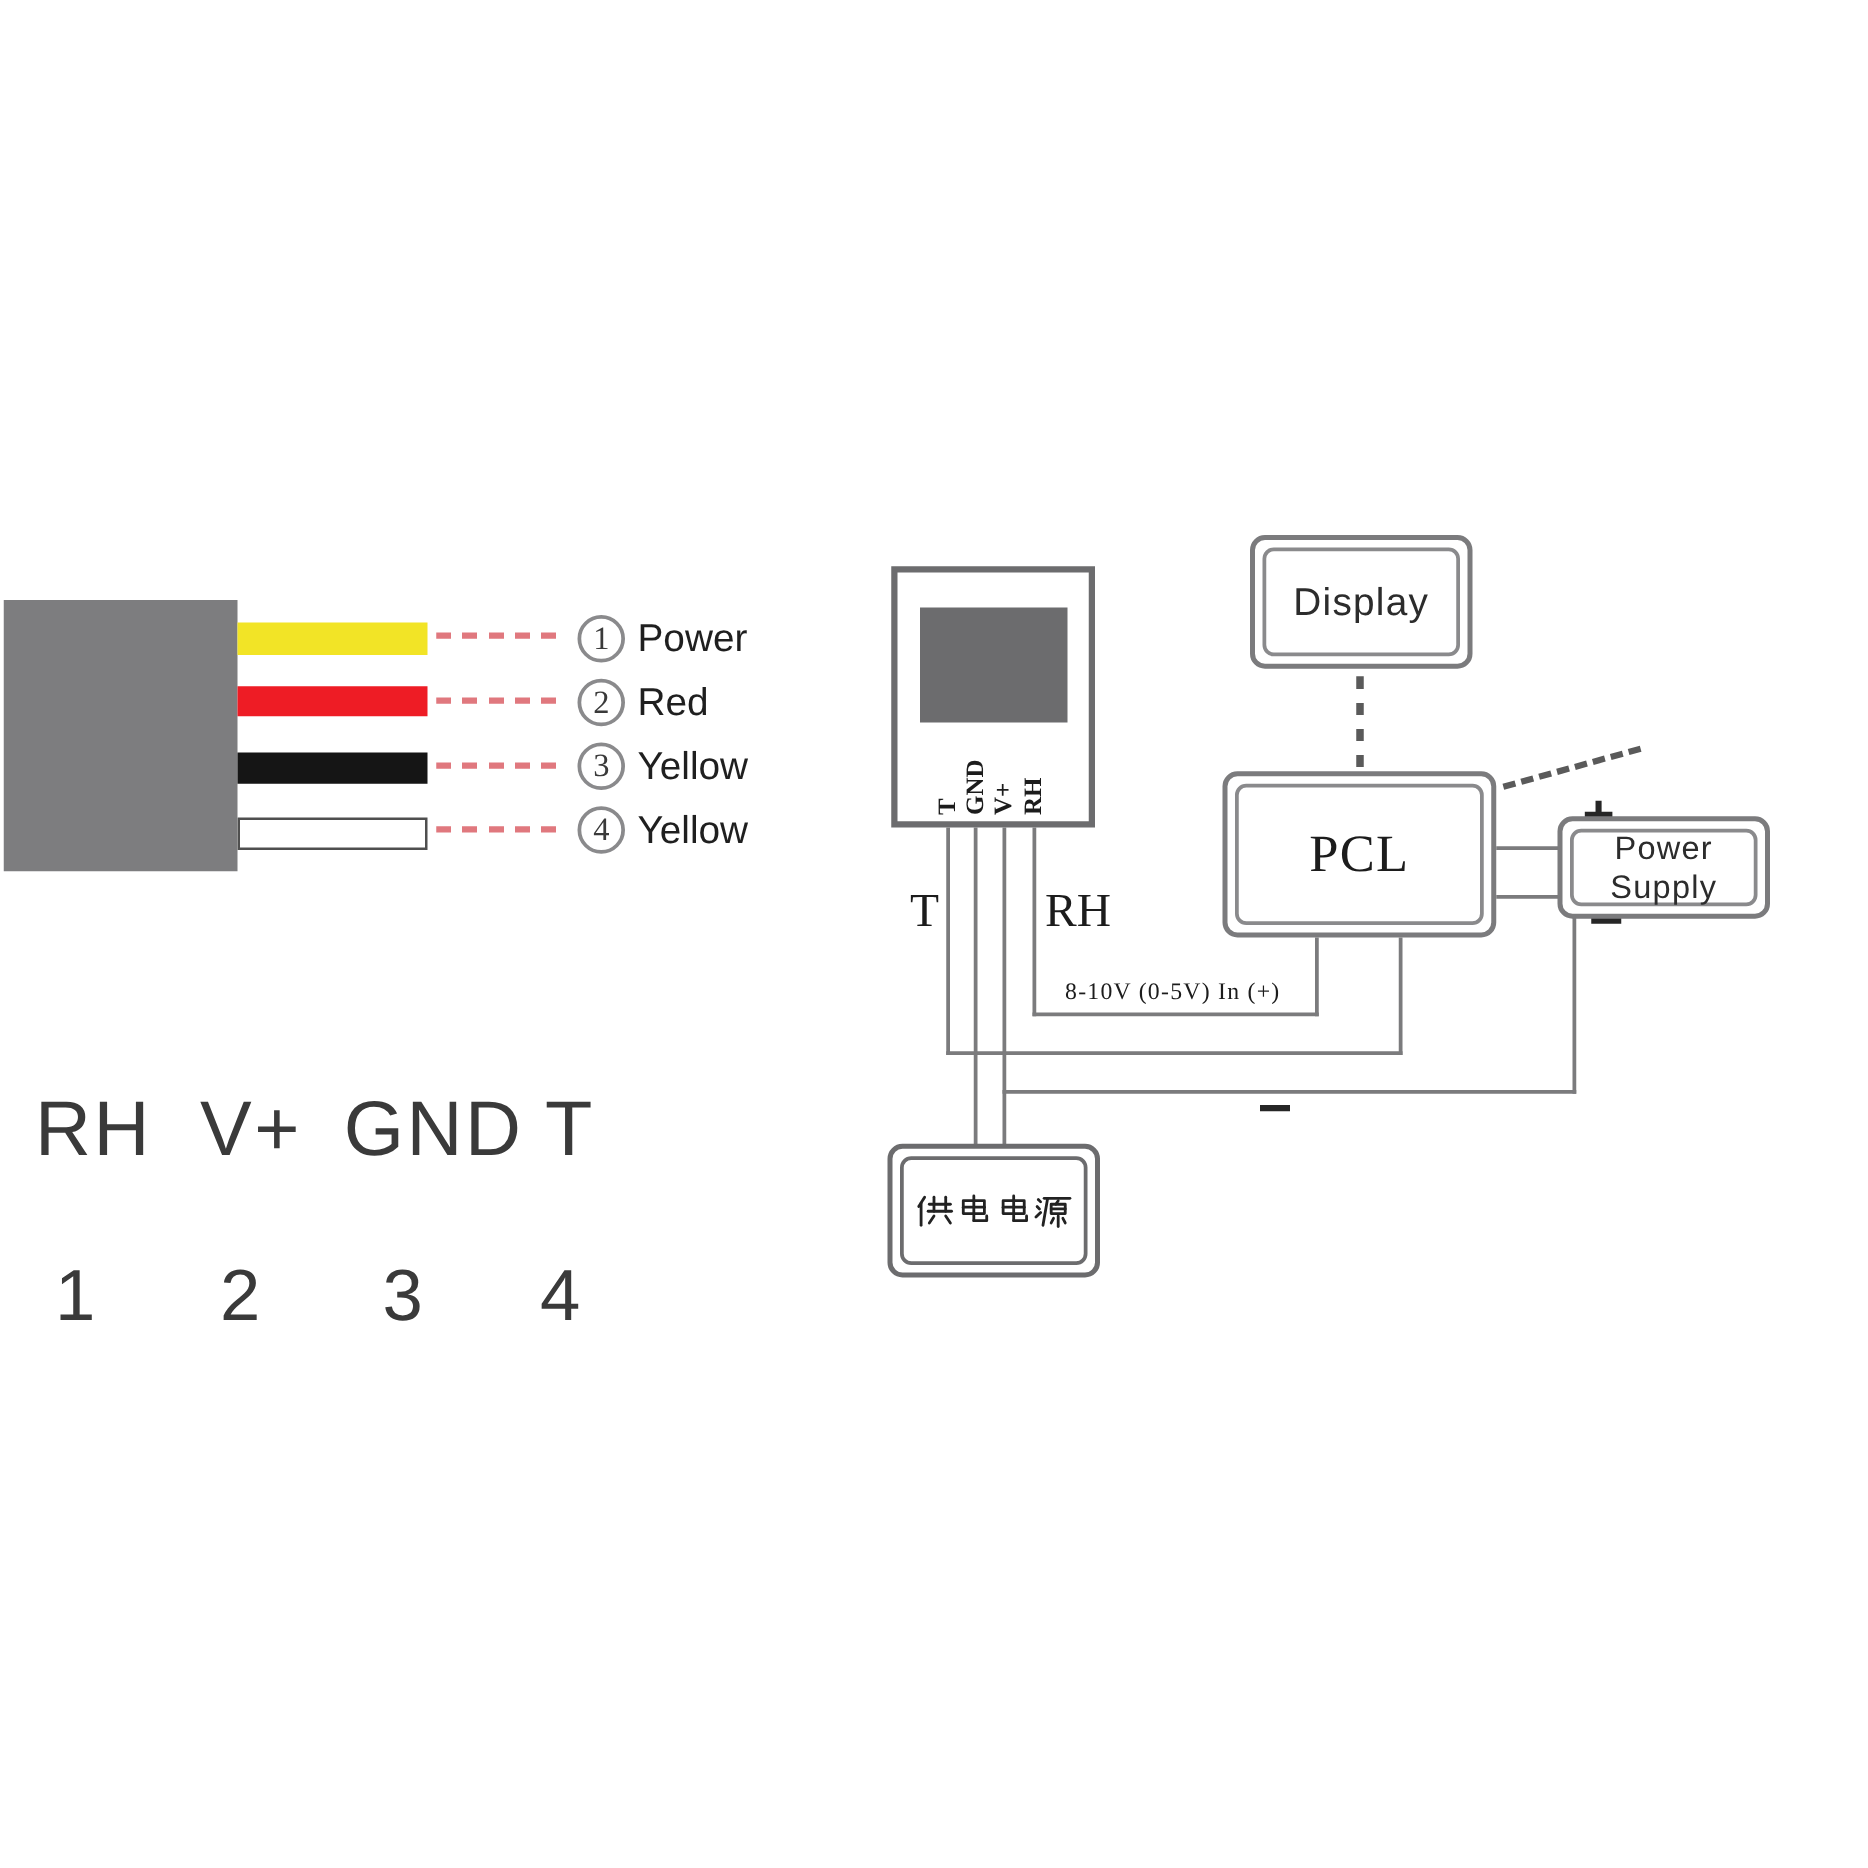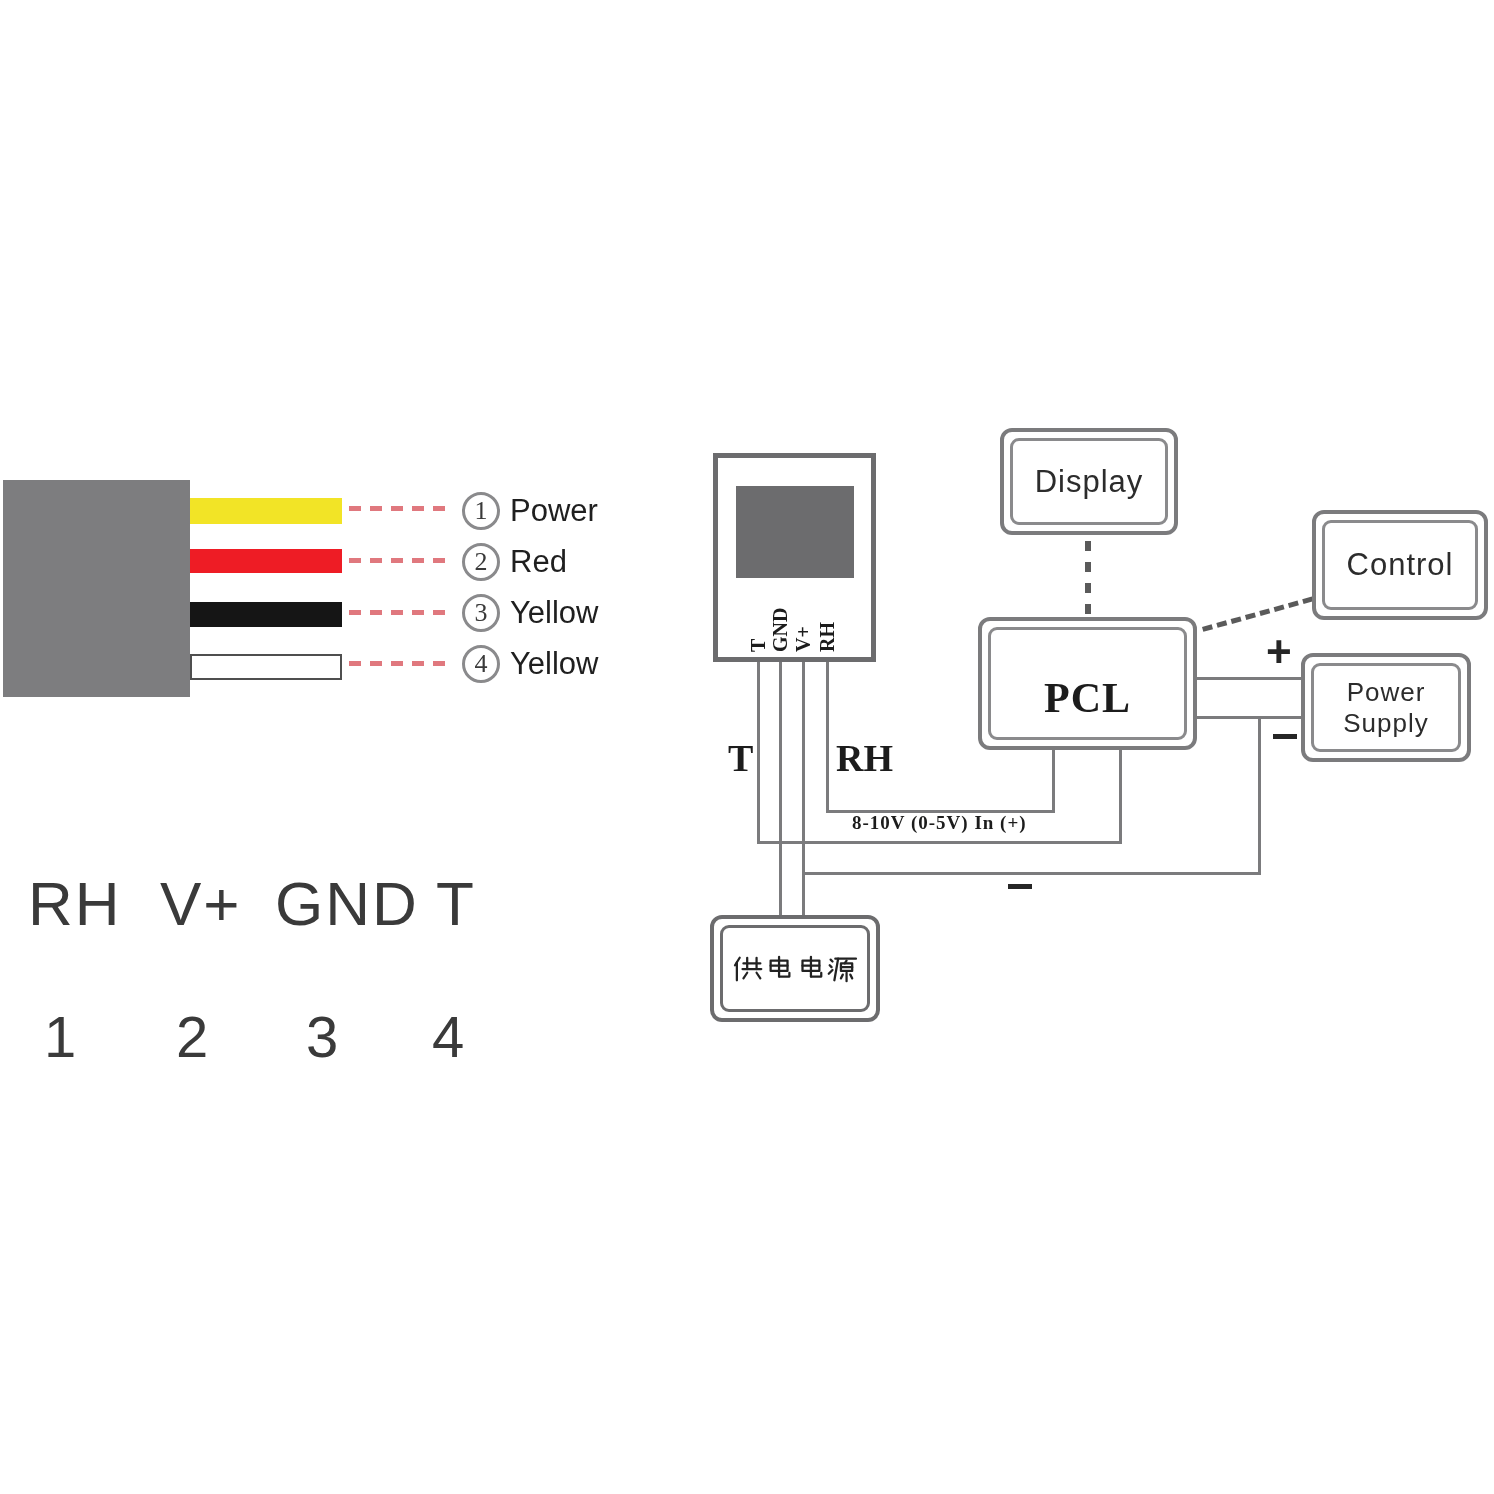--- a/index.html
+++ b/index.html
@@ -33,21 +33,21 @@
   
   .box-outer{border:4px solid #7b7b7d;border-radius:12px;background:#fff;box-sizing:border-box;}
   .box-inner{position:absolute;left:6px;top:6px;right:6px;bottom:6px;border:3px solid #8a8a8c;
     border-radius:9px;display:flex;align-items:center;justify-content:center;text-align:center;}
   .box-label{font-size:31px;color:#2c2c2c;letter-spacing:1px;}
   .sensor{left:713px;top:453px;width:163px;height:209px;border:5px solid #6c6c6e;background:#fff;box-sizing:border-box;}
   .sensor-screen{left:736px;top:486px;width:118px;height:92px;background:#6c6c6e;}
   .vpin{position:absolute;top:630px;height:22px;line-height:22px;white-space:nowrap;
     transform-origin:0 100%;transform:rotate(-90deg);
     font-family:"Liberation Serif", serif;font-weight:bold;font-size:20px;color:#1c1c1c;}
-  .serif-label{font-family:"Liberation Serif", serif;font-weight:bold;color:#1c1c1c;line-height:1;margin-top:29px;}
+  .serif-label{font-family:"Liberation Serif", serif;font-weight:normal;color:#1c1c1c;line-height:1;}
   .dash-v{left:1085px;top:541px;width:6px;height:74px;
     background:repeating-linear-gradient(180deg,#5a5a5a 0 10px,transparent 10px 21px);}
   .dash-diag{left:1202px;top:627px;width:114px;height:0;border-top:5px dashed #5a5a5a;
     transform:rotate(-15.5deg);transform-origin:0 0;}
   .minus-bar{width:24px;height:5px;background:#262626;}
   .plus-sign{font-size:44px;font-weight:bold;color:#262626;line-height:1;}
   .cjk-svg{stroke:#222;stroke-width:2.4;fill:none;stroke-linecap:round;stroke-linejoin:round;}
 </style>
 </head>
 <body>
@@ -126,33 +126,28 @@
   <span class="abs plus-sign" style="left:1266px;top:630px">+</span>
   <div class="abs minus-bar" style="left:1273px;top:734px"></div>
   <div class="abs minus-bar" style="left:1008px;top:884px"></div>
 
   <div class="abs box-outer" style="left:1000px;top:428px;width:178px;height:107px">
     <div class="box-inner">
       <span class="box-label">Display</span>
     </div>
   </div>
 
-  <div class="abs box-outer" style="left:1312px;top:510px;width:176px;height:110px">
-    <div class="box-inner">
-      <span class="box-label">Control</span>
-    </div>
-  </div>
 
   <div class="abs box-outer" style="left:978px;top:617px;width:219px;height:133px">
     <div class="box-inner">
       <span class="box-label serif-label" style="font-size:42px">PCL</span>
     </div>
   </div>
 
-  <div class="abs box-outer" style="left:1301px;top:653px;width:170px;height:109px">
+  <div class="abs box-outer" style="left:1246px;top:653px;width:170px;height:82px">
     <div class="box-inner">
       <span class="box-label" style="font-size:26px">Power Supply</span>
     </div>
   </div>
 
   <div class="abs box-outer" style="left:710px;top:915px;width:170px;height:107px;border-color:#6c6c6e">
     <div class="box-inner" style="border-color:#6c6c6e">
       <svg class="cjk-svg" width="128" height="30" viewBox="0 0 134 32" role="img" aria-label="供电电源">
 
         <g>

